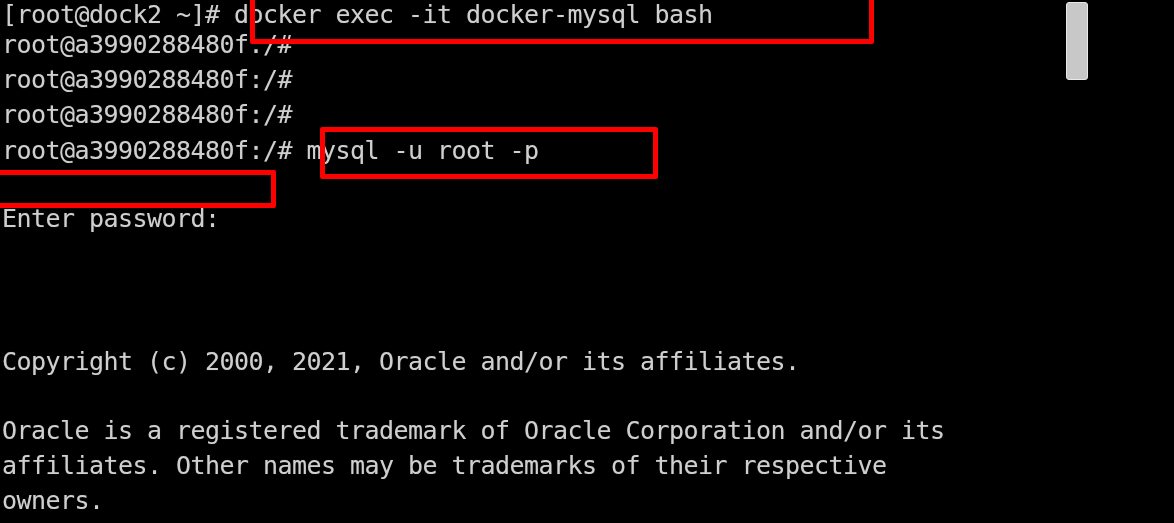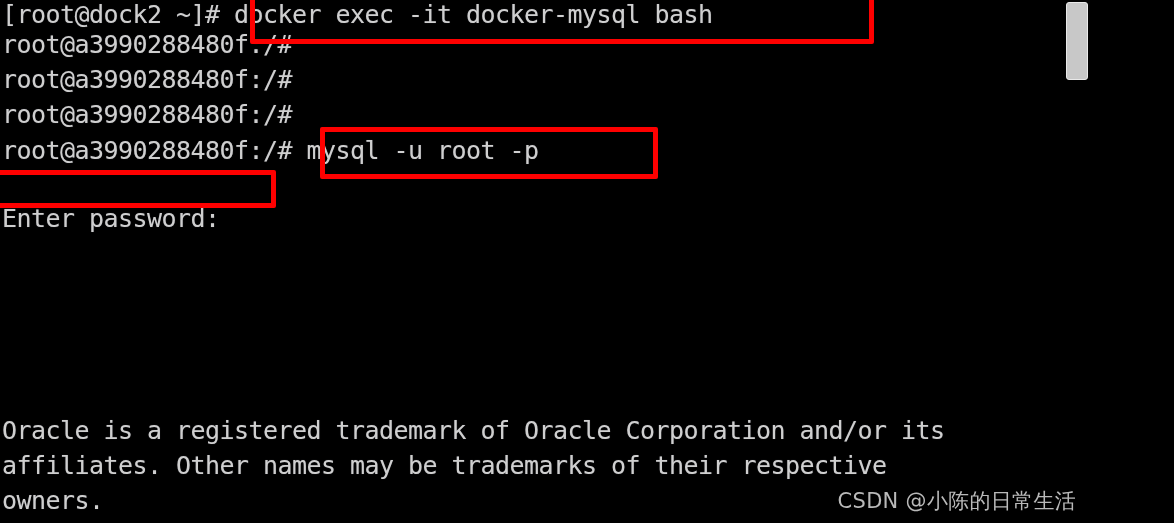--- a/index.html
+++ b/index.html
@@ -88,30 +88,30 @@
 
   <div id="terminal">
 
     <div class="line" style="top: 0px;">[root@dock2 ~]# docker exec -it docker-mysql bash</div>
     <div class="line" style="top: 30px;">root@a3990288480f:/#</div>
     <div class="line" style="top: 65px;">root@a3990288480f:/#</div>
     <div class="line" style="top: 100px;">root@a3990288480f:/#</div>
     <div class="line" style="top: 136px; text-align: center;">root@a3990288480f:/# mysql -u root -p</div>
     <div class="line" style="top: 184px; margin-top: 20px;">Enter password:</div>
     <div class="line" style="top: 312px;"></div>
+    <div class="line" style="top: 347px;">Copyright (c) 2000, 2021, Oracle and/or its affiliates.</div>
     <div class="line" style="top: 382px;"></div>
     <div class="line" style="top: 416px;">Oracle is a registered trademark of Oracle Corporation and/or its</div>
     <div class="line" style="top: 451px;">affiliates. Other names may be trademarks of their respective</div>
     <div class="line" style="top: 486px;">owners.</div>
 
   </div>
 
   <div class="redbox" style="left: 250px; top: -6px; width: 624px; height: 50px; border-color: rgb(254, 0, 0);"></div>
   <div class="redbox" style="left: 320px; top: 127px; width: 338px; height: 52px; border-color: rgb(254, 0, 0);"></div>
   <div class="redbox" style="left: -5px; top: 170px; width: 281px; height: 38px; border-color: rgb(254, 0, 0);"></div>
 
   <div id="scrollbar-track">
     <div id="scrollbar-thumb" style="top: 2px; height: 78px; background: rgb(200, 200, 200);"></div>
   </div>
 
-  <div id="watermark" style="color: rgb(185, 185, 185);">CSDN @小陈的日常生活</div>
 
 </div>
 
 </body></html>

